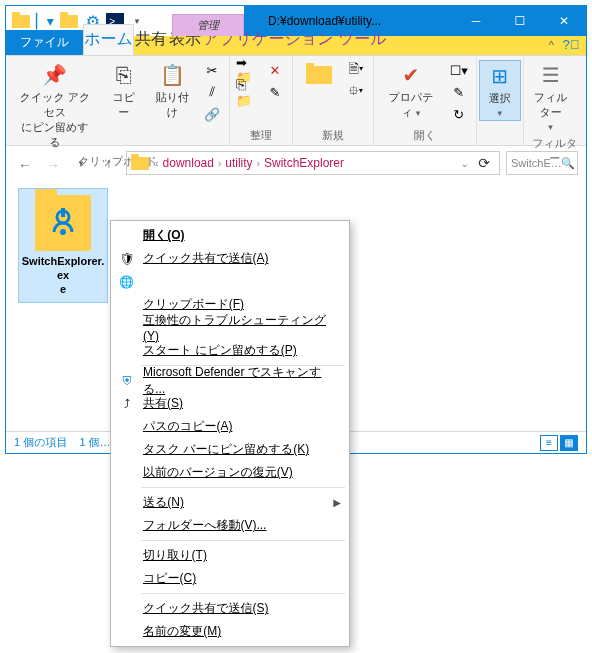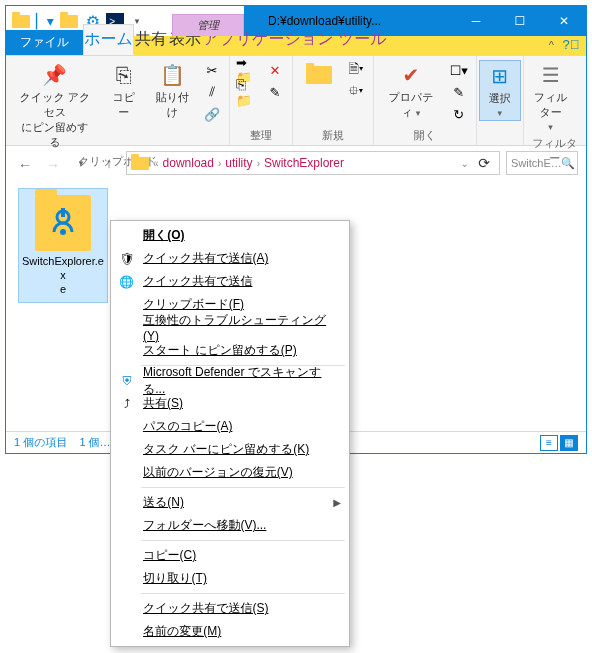--- a/index.html
+++ b/index.html
@@ -37,21 +37,21 @@
   .navbtn { width: 22px; height: 22px; display: flex; align-items: center; justify-content: center; color: #666; font-size: 14px; }
   .addr { flex: 1; height: 24px; border: 1px solid #ccc; display: flex; align-items: center; font-size: 12px; padding: 0 4px; gap: 4px; overflow: hidden; }
   .crumb { color: #be185d; white-space: nowrap; }
   .cchev { color: #888; font-size: 10px; }
   .search { width: 72px; height: 24px; border: 1px solid #ccc; display: flex; align-items: center; font-size: 11px; color: #888; padding: 0 4px; justify-content: space-between; }
   
   .content { flex: 1; background: #fff; padding: 8px 12px; position: relative; overflow: hidden; }
   .file { width: 90px; display: flex; flex-direction: column; align-items: center; gap: 4px; padding: 6px 2px; background: #cce8ff; border: 1px solid #99ccf2; }
   .file .thumb { width: 56px; height: 56px; background: #ffcf4b; position: relative; border-radius: 2px; display:flex; align-items:center; justify-content:center; }
   .file .thumb::before { content: ""; position: absolute; top: -6px; left: 0; width: 22px; height: 6px; background: #ffcf4b; border-radius: 2px 2px 0 0; }
-  .file .label { font-size: 11px; text-align: center; line-height: 1.25; word-break: break-all; }
+  .file .label { font-size: 11px; text-align: center; line-height: 1.25; word-break: break-all; font-weight: bold; }
   
   .status { height: 22px; border-top: 1px solid #d9d9d9; display: flex; align-items: center; font-size: 11px; color: #0a84d8; padding: 0 8px; gap: 12px; }
   .status .views { margin-left: auto; display: flex; gap: 2px; }
   .status .views span { width: 18px; height: 16px; border: 1px solid #0a84d8; display: flex; align-items: center; justify-content: center; font-size: 10px; }
   .status .views span.sel { background: #0a84d8; color: #fff; }
   
   .ctxmenu { position: absolute; left: 110px; top: 220px; width: 240px; background: #fff; border: 1px solid #b8b8b8; box-shadow: 3px 3px 8px rgba(0,0,0,.25); font-size: 12px; padding: 3px 2px; }
   .mi { display: flex; align-items: center; height: 23px; padding: 0 18px 0 30px; position: relative; text-decoration: underline; }
   .mi .mico { position: absolute; left: 6px; width: 16px; text-align: center; font-size: 12px; }
   .mi .sub { position: absolute; right: 6px; font-size: 10px; color: #555; }
@@ -242,21 +242,20 @@
 <div class="ctxmenu">
   <div class="mi">
       <b><span>開く(O)</span></b>
     </div>
   <div class="mi">
       <span class="mico">🛡</span>
       <span>クイック共有で送信(A)</span>
     </div>
   <div class="mi">
       <span class="mico" style="color:#0a84d8">🌐</span>
-      <span>クイック共有で送信</span>
     </div>
   <div class="mi">
       <span>クリップボード(F)</span>
     </div>
   <div class="mi">
       <span>互換性のトラブルシューティング(Y)</span>
     </div>
   <div class="mi">
       <span>スタート にピン留めする(P)</span>
     </div>
@@ -281,25 +280,25 @@
   <div class="sep"></div>
   <div class="mi">
       <span>送る(N)</span>
       <span class="sub">▶</span>
     </div>
   <div class="mi">
       <span>フォルダーへ移動(V)...</span>
     </div>
   <div class="sep"></div>
   <div class="mi">
+      <span>切り取り(T)</span>
+    </div>
+  <div class="mi">
       <span>コピー(C)</span>
     </div>
-  <div class="mi">
-      <span>切り取り(T)</span>
-    </div>
   <div class="sep"></div>
   <div class="mi">
       <span>クイック共有で送信(S)</span>
     </div>
   <div class="mi">
       <span>名前の変更(M)</span>
     </div>
 
 </div>
 

